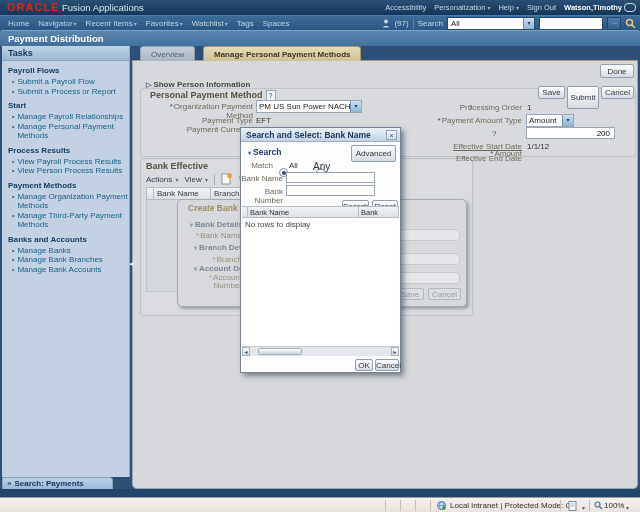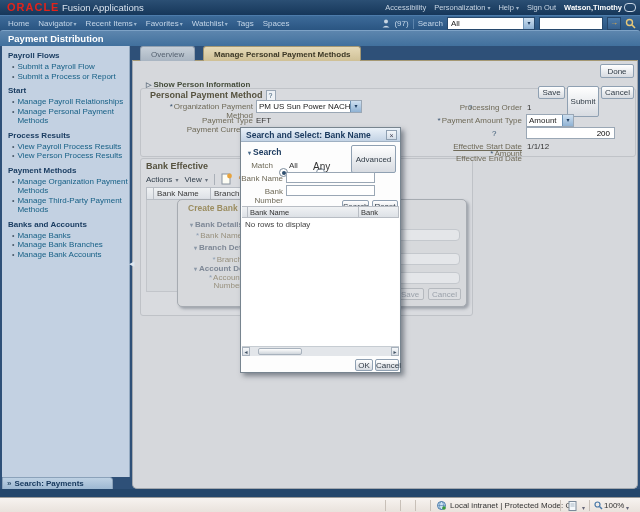--- a/index.html
+++ b/index.html
@@ -185,20 +185,21 @@
         <line x1="6.8" y1="6.8" x2="10" y2="10" stroke="#e8c878" stroke-width="1.6"></line>
       </svg>
     </div>
   </div>
 
   <div class="pagehead">
     <span>Payment Distribution</span>
   </div>
 
   <div class="sidebar">
+    <div class="tasks-head">Tasks</div>
 
     <div class="sec-title">Payroll Flows</div>
     <div class="slink">
         <span class="blt">•</span>
         <span>Submit a Payroll Flow</span>
       </div>
     <div class="slink">
         <span class="blt">•</span>
         <span>Submit a Process or Report</span>
       </div>
@@ -261,21 +262,21 @@
   <button class="btn abs" style="left:600px;top:64px;width:34px;height:14px;z-index:2;">Done</button>
   <div class="showinfo">
     <span class="tri">▷</span><span>Show Person Information</span>
   </div>
 
   <div class="ppm-box"></div>
   <div class="sec-head" style="left:150px;top:90px;">
     <span>Personal Payment Method</span><span class="helpbox">?</span>
   </div>
   <button class="btn abs" style="left:538px;top:86px;width:27px;height:13px;z-index:2;">Save</button>
-  <button class="btn abs" style="left:567px;top:86px;width:32px;height:31px;z-index:2;">Submit</button>
+  <button class="btn abs" style="left:567px;top:86px;width:32px;height:23px;z-index:2;">Submit</button>
   <button class="btn abs" style="left:601px;top:86px;width:33px;height:13px;z-index:2;">Cancel</button>
 
   <div class="flabel" style="left:146px;top:102px;width:107px;">
     <span class="req">*</span><span>Organization Payment Method</span>
   </div>
   <div class="selbox" style="left:256px;top:100px;width:106px;">
     <span class="txt">PM US Sun Power NACHA</span>
     <span class="ddbtn">▾</span>
   </div>
   <div class="flabel" style="left:146px;top:116px;width:107px;">Payment Type</div>
@@ -353,21 +354,21 @@
     <button class="btn btn-dim abs" style="left:250px;top:88px;width:33px;height:12px;">Cancel</button>
   </div>
 
   <div class="modal">
     <div class="modal-title">Search and Select: Bank Name</div>
     <div class="modal-close">×</div>
 
     <div class="m-sec">
       <span class="car">▾</span><span>Search</span>
     </div>
-    <button class="btn abs" style="left:110px;top:17px;width:45px;height:28px;text-align:center;">Advanced</button>
+    <button class="btn abs" style="left:110px;top:17px;width:45px;height:17px;text-align:center;">Advanced</button>
 
     <div class="m-label" style="left:0px;top:33px;width:32px;">Match</div>
     <span class="radio on abs" style="left:38px;top:34px;"></span>
     <span class="abs" style="left:48px;top:33px;font-size:8px;color:#333;">All</span>
     <span class="radio abs" style="left:62px;top:34px;"></span>
     <span class="abs" style="left:72px;top:33px;font-size:10px;color:#333;">Any</span>
 
     <div class="m-label" style="left:0px;top:46px;width:42px;">Bank Name</div>
     <input class="m-input" style="left: 45px; top: 44px; width: 89px;">
     <div class="m-label" style="left:0px;top:59px;width:42px;">Bank Number</div>

